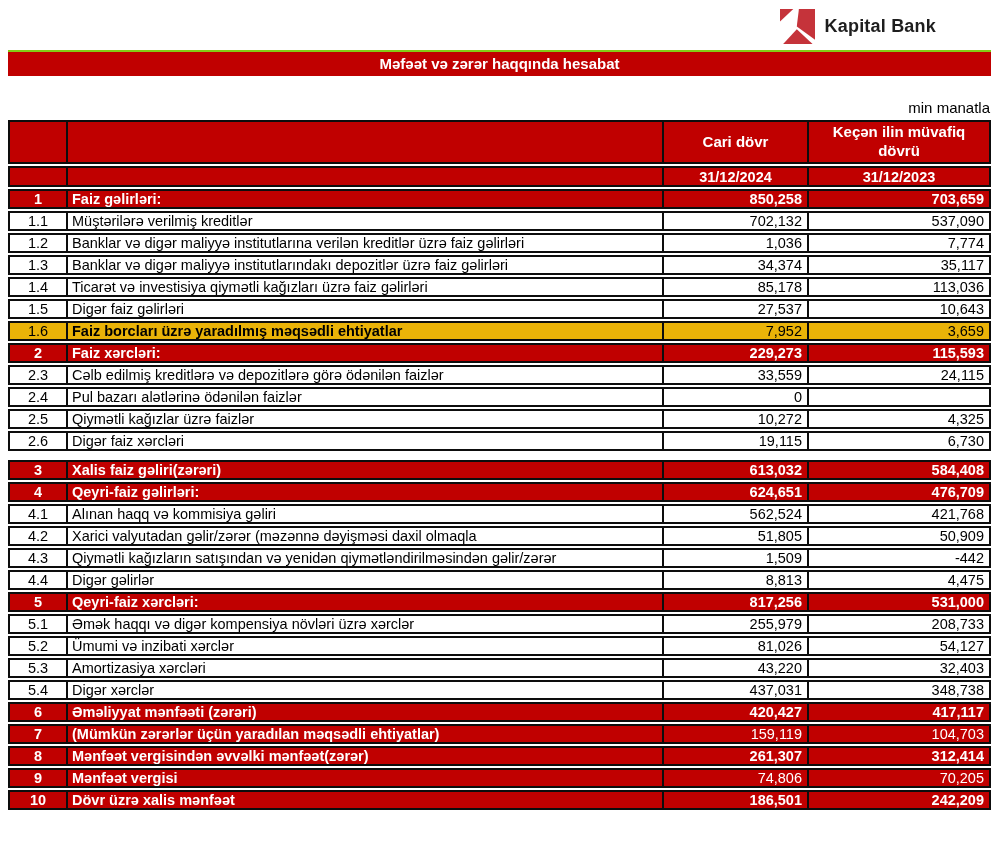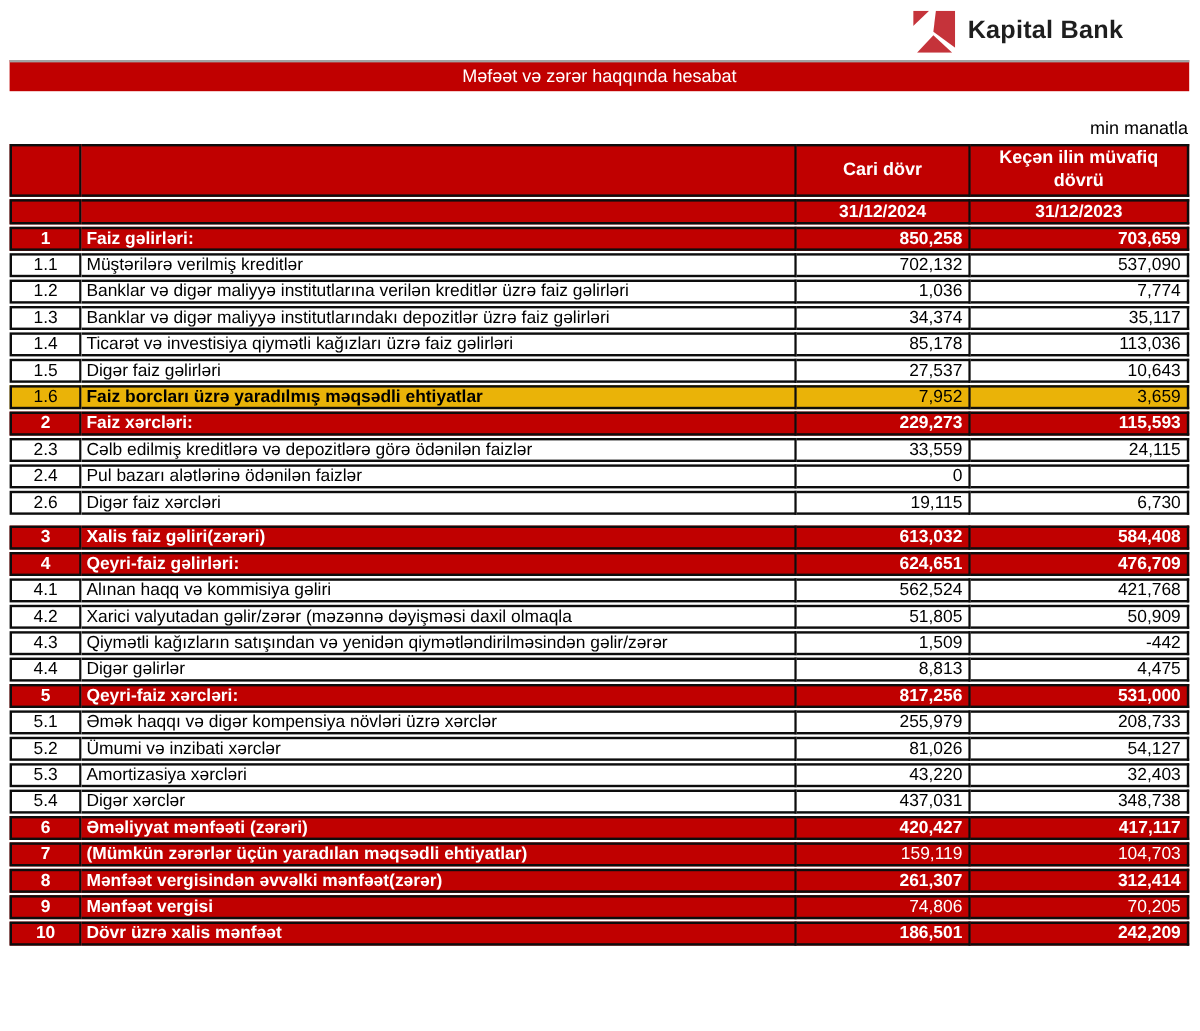--- a/index.html
+++ b/index.html
@@ -9,27 +9,27 @@
     font-family: "Liberation Sans", "DejaVu Sans", sans-serif;
     color: #000;
     overflow: hidden;
   }
   .page { width: 1000px; height: 859px; padding: 6px 9px 4px 8px; position: relative; }
 
   
   .logo-row { height: 40px; display: flex; justify-content: flex-end; align-items: center; padding-right: 55px; }
   .logo { display: flex; align-items: center; gap: 10px; }
   .logo-mark { width: 35px; height: 35px; display: block; }
-  .logo-text { font-size: 21px; font-weight: 700; color: #1e1e1e; letter-spacing: 0.2px; }
+  .logo-text { font-size: 18px; font-weight: 700; color: #1e1e1e; letter-spacing: 0.2px; }
 
   
   .title-bar {
     margin-top: 4px;
-    border-top: 2px solid #a3a3a3;
-    color: #fff; font-weight: 400; font-size: 15px;
+    border-top: 2px solid #84cc16;
+    color: #fff; font-weight: 700; font-size: 15px;
     text-align: center; padding: 3px 0 4px 0;
   }
   .unit-note {
     text-align: right; font-weight: 400; font-size: 15px;
     padding: 3px 1px 2px 0;
     margin-top: 20px;
   }
 
   
   table.report {
@@ -173,20 +173,26 @@
           <td class="val">33,559</td>
           <td class="val">24,115</td>
         </tr>
         <tr class="row-normal">
           <td class="no">2.4</td>
           <td class="lbl">Pul bazarı alətlərinə ödənilən faizlər</td>
           <td class="val">0</td>
           <td class="val"></td>
         </tr>
         <tr class="row-normal">
+          <td class="no">2.5</td>
+          <td class="lbl">Qiymətli kağızlar üzrə faizlər</td>
+          <td class="val">10,272</td>
+          <td class="val">4,325</td>
+        </tr>
+        <tr class="row-normal">
           <td class="no">2.6</td>
           <td class="lbl">Digər faiz xərcləri</td>
           <td class="val">19,115</td>
           <td class="val">6,730</td>
         </tr>
         <tr class="spacer">
           <td colspan="4"></td>
         </tr>
         <tr class="row-section">
           <td class="no">3</td>

